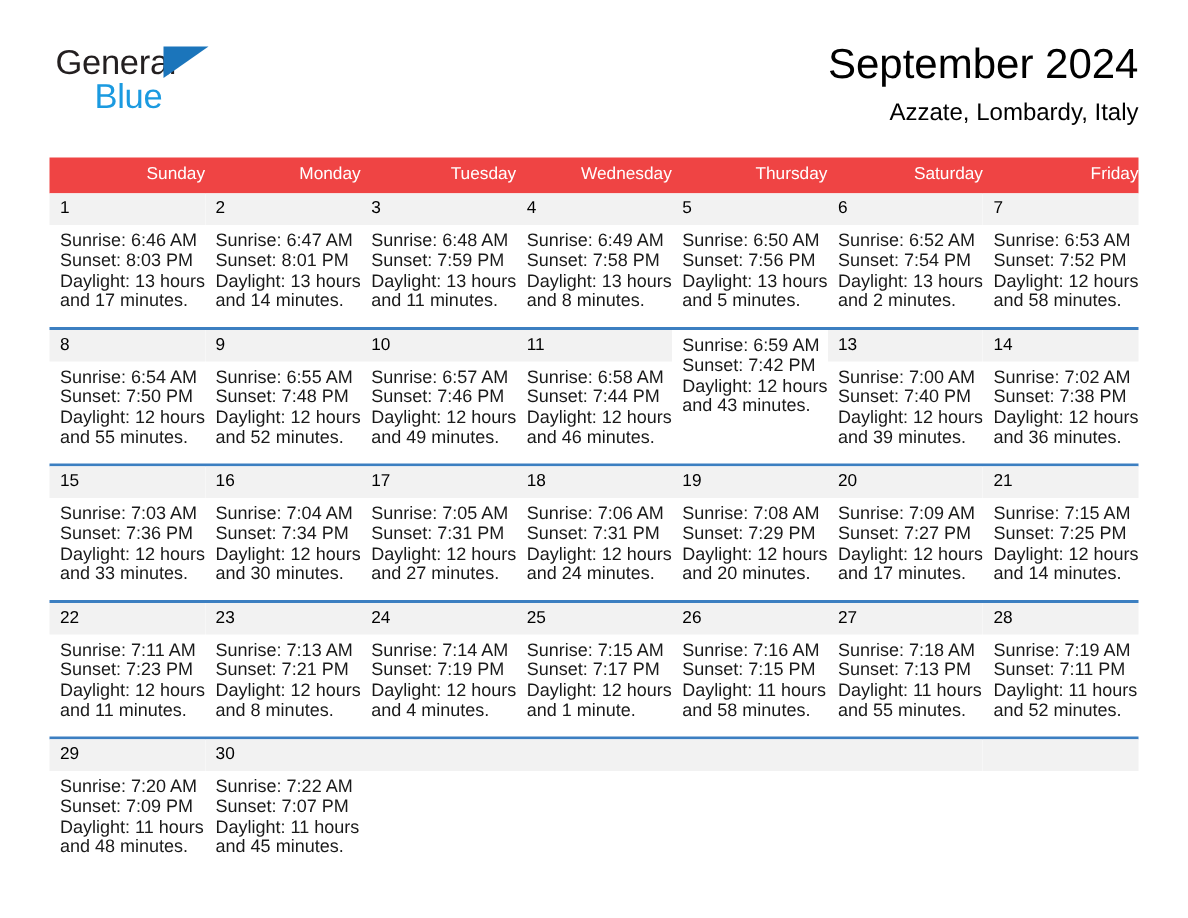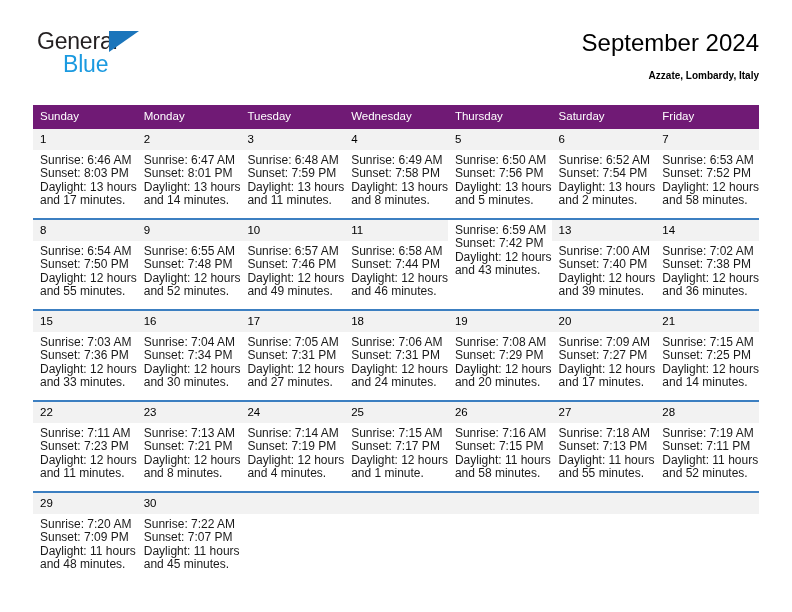--- a/index.html
+++ b/index.html
@@ -68,47 +68,47 @@
     text-align: right;
   }
 
   .title-block {
     position: absolute;
     right: 0;
     top: 0;
     text-align: right;
   }
   .cal-title {
-    font-size: 24px;
+    font-size: 28px;
     font-weight: normal;
     color: #000000;
     line-height: 34px;
     white-space: nowrap;
   }
   .cal-subtitle {
-    font-size: 10px;
+    font-size: 16px;
     color: #000000;
     line-height: 20px;
     margin-top: 6px;
     white-space: nowrap;
-    font-weight: bold;
   }
 
   
   .calendar {
     position: absolute;
     left: 33px;
     top: 105px;
     width: 726px;
   }
 
   .dow-row {
     display: flex;
     width: 100%;
-    background: #701a75;
+    background: #ef4444;
+    text-align: right;
   }
   .dow-cell {
     flex: 1 1 0;
     min-width: 0;
     color: #ffffff;
     font-size: 11.5px;
     line-height: 13px;
     padding: 5px 0 6px 7px;
     box-sizing: border-box;
   }

